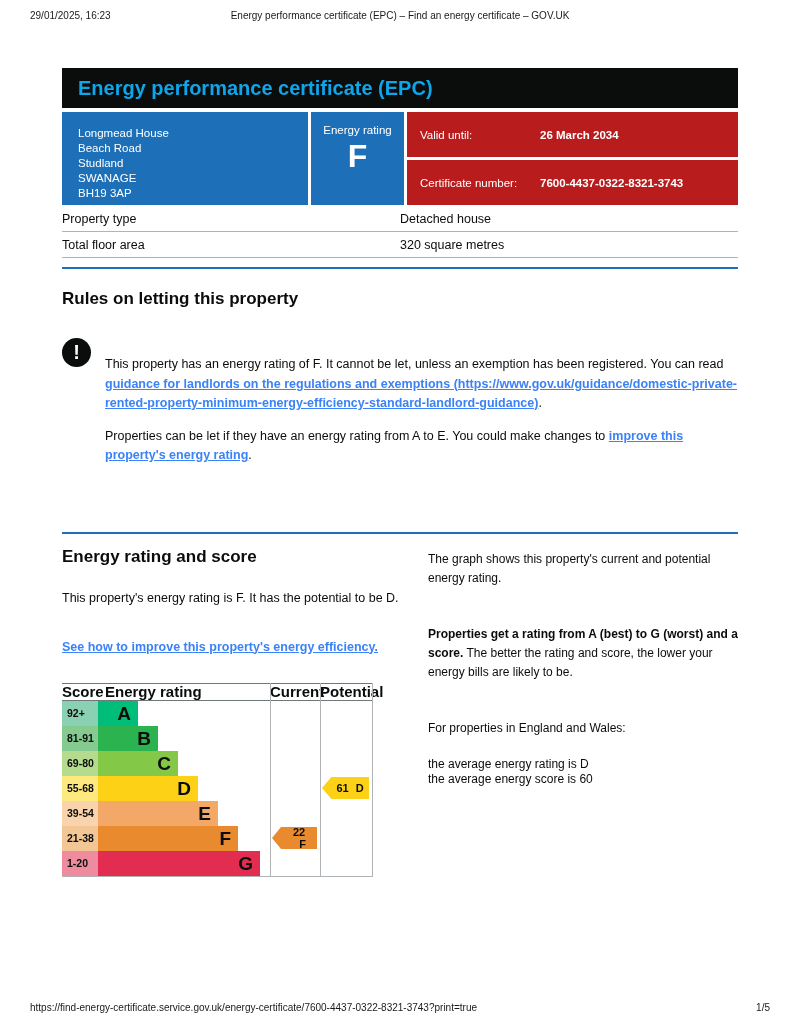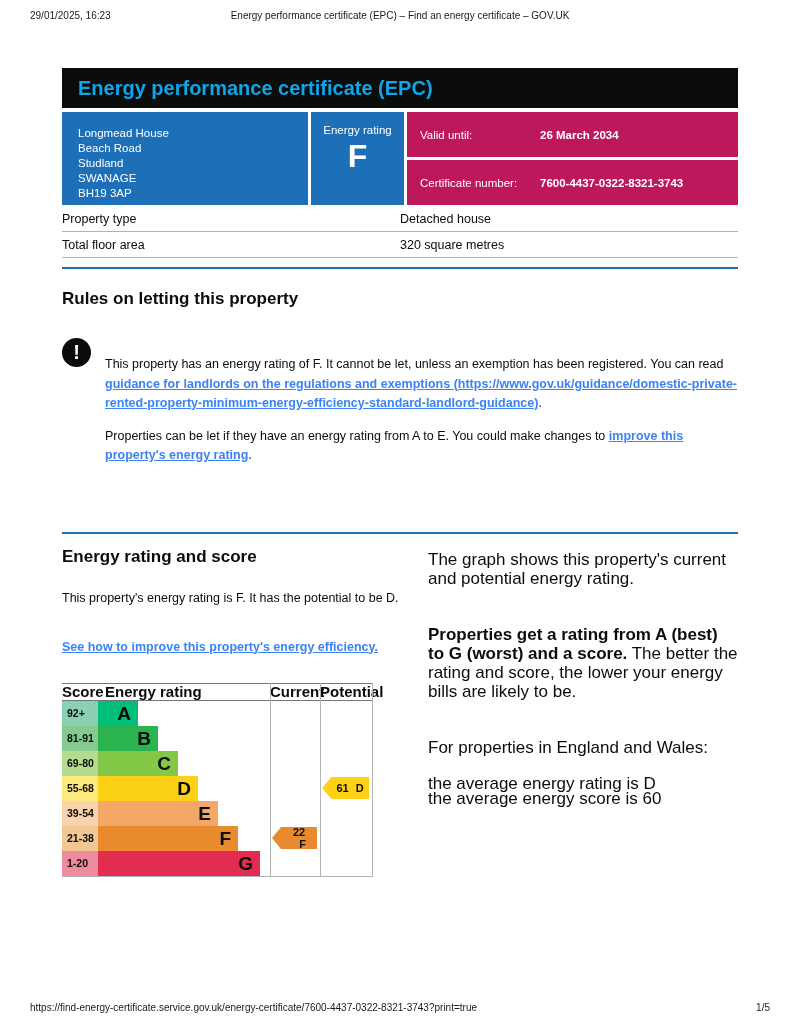--- a/index.html
+++ b/index.html
@@ -23,21 +23,21 @@
   .banner { background:#0b0c0c; color:#0ea5e9; height:40px; display:flex; align-items:center; padding-left:16px; }
   .banner h1 { font-size:20px; font-weight:bold; }
 
   .summary { display:flex; gap:3px; margin-top:4px; height:93px; }
   .summary .cell { background:#1d70b8; color:#ffffff; }
   .addr { width:246px; padding:14px 0 0 16px; font-size:11.5px; line-height:15px; }
   .rating-box { width:93px; display:flex; flex-direction:column; align-items:center; padding-top:12px; }
   .rating-box .lbl { font-size:11.5px; }
   .rating-box .big { font-size:32px; font-weight:bold; line-height:36px; margin-top:2px; }
   .validity { flex:1; display:flex; flex-direction:column; gap:3px; background:#ffffff; }
-  .validity .vcell { flex:1; background:#be185d; color:#ffffff; display:flex; align-items:center; padding-left:13px; font-size:11.5px; }
+  .validity .vcell { flex:1; background:#b91c1c; color:#ffffff; display:flex; align-items:center; padding-left:13px; font-size:11.5px; }
   .validity .vlabel { width:120px; }
   .validity .vvalue { font-weight:bold; }
 
   .prop-table { margin-top:1px; }
   .prop-row { display:flex; border-bottom:1px solid #b1b4b6; padding:6px 0 5px 0; font-size:12.5px; }
   .prop-row .plabel { width:338px; }
 
   .blue-rule { border:none; border-top:2px solid #1d70b8; margin-top:9px; }
 
   .h-section { font-size:17px; font-weight:bold; margin-top:20px; }
@@ -50,21 +50,21 @@
   .warn-body p { font-size:12.5px; line-height:19.5px; margin-top:17px; width:632px; }
   .warn-body p.second { margin-top:13px; }
 
   .rule-2 { margin-top:66px; }
 
   .two-col { display:flex; margin-top:13px; }
   .col-left { width:366px; }
   .col-right { width:310px; }
   .col-left p { font-size:12.5px; line-height:19px; margin-top:22px; width:345px; }
   .col-left p.linkp { margin-top:30px; }
-  .col-right p { font-size:17px; line-height:19px; }
+  .col-right p { font-size:12px; line-height:19px; }
   .col-right .rp1 { margin-top:3px; }
   .col-right .rp2 { margin-top:37px; }
   .col-right .rp3 { margin-top:37px; }
   .col-right .rp4 { margin-top:19px; line-height:15.5px; }
 
   
   .chart { position:relative; width:311px; margin-top:26px; border-bottom:1px solid #b1b4b6; }
   .chart-header { display:flex; height:18px; border-top:1px solid #6f777b; border-bottom:1px solid #6f777b; align-items:center; font-size:15px; font-weight:bold; }
   .ch-score { width:36px; text-align:center; }
   .ch-rating { width:172px; padding-left:7px; }

